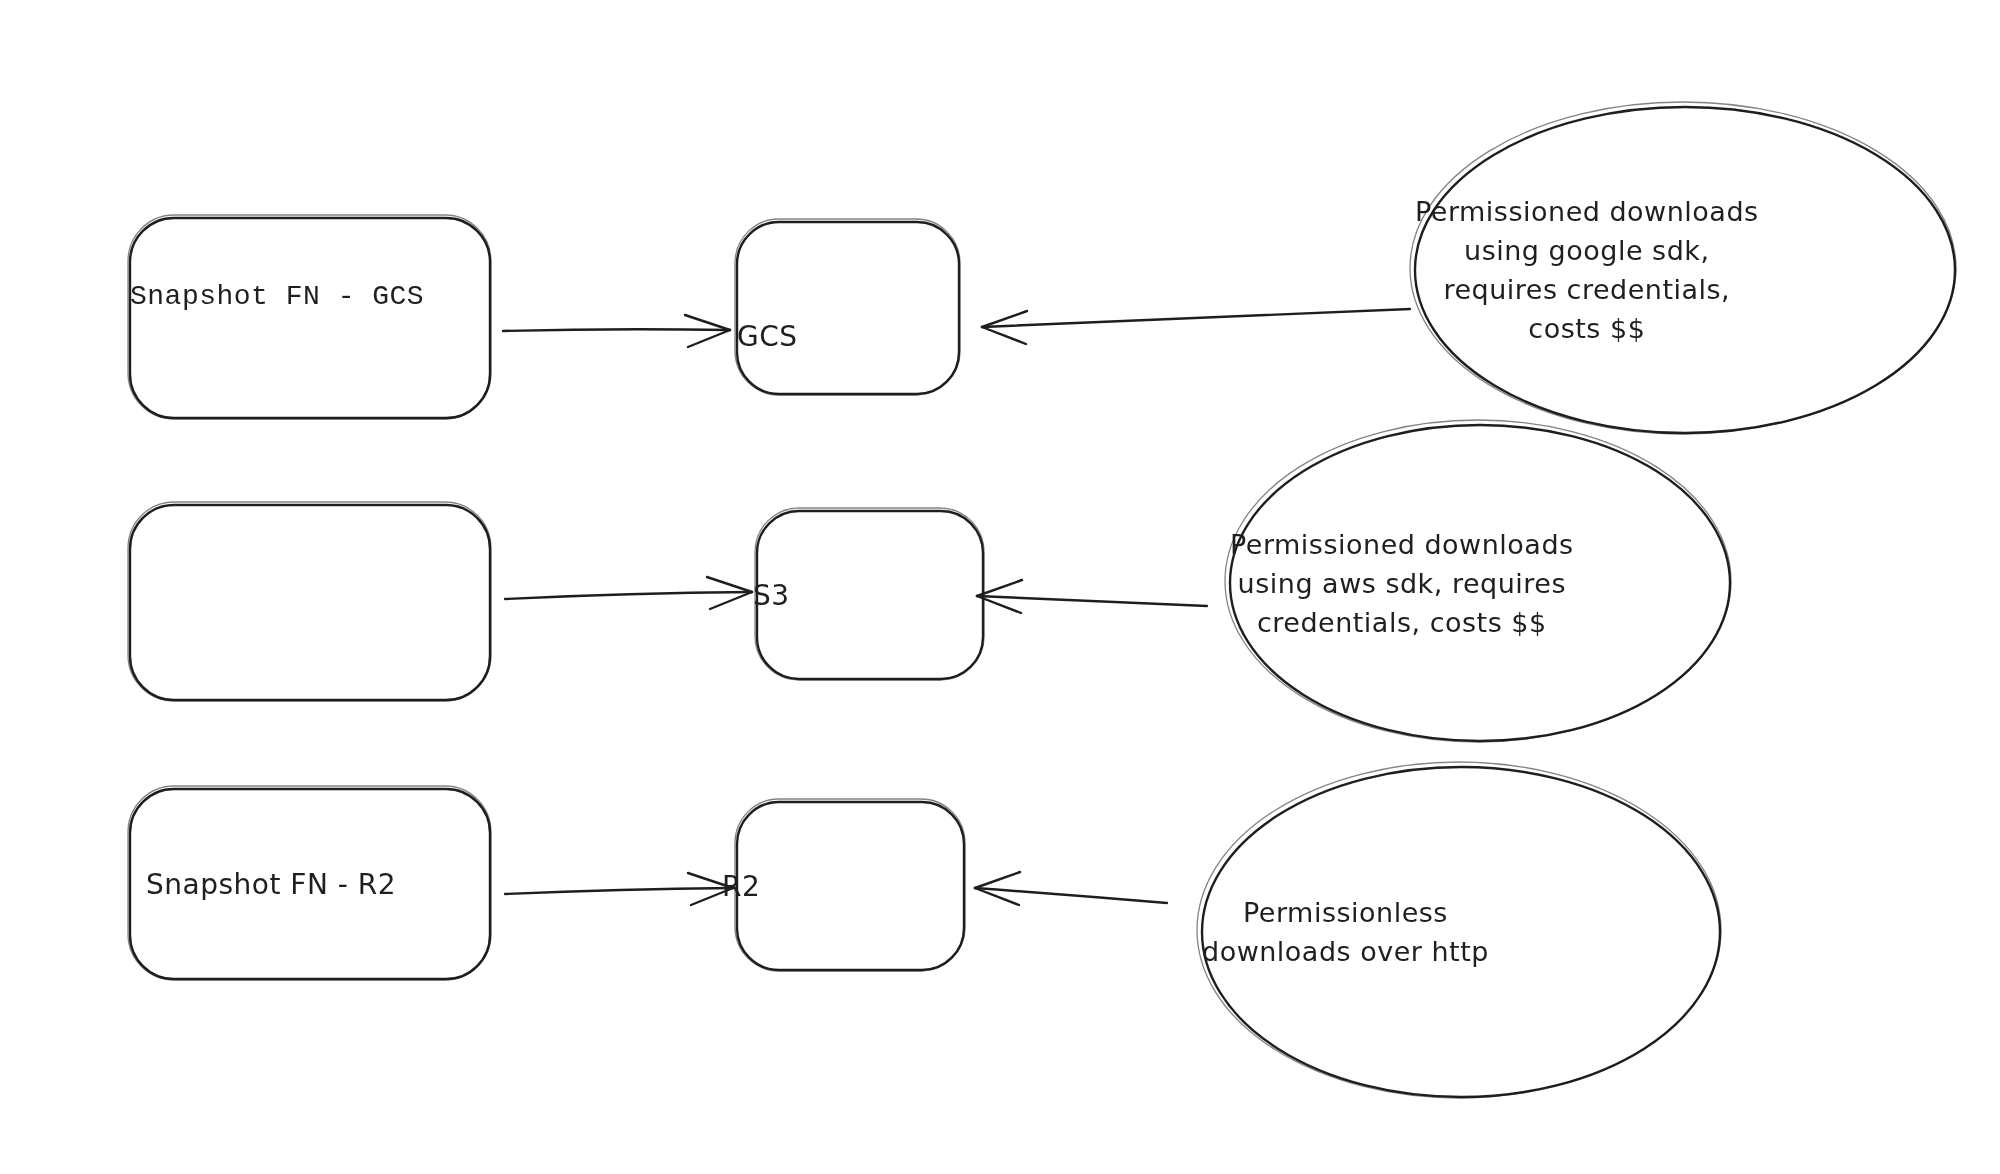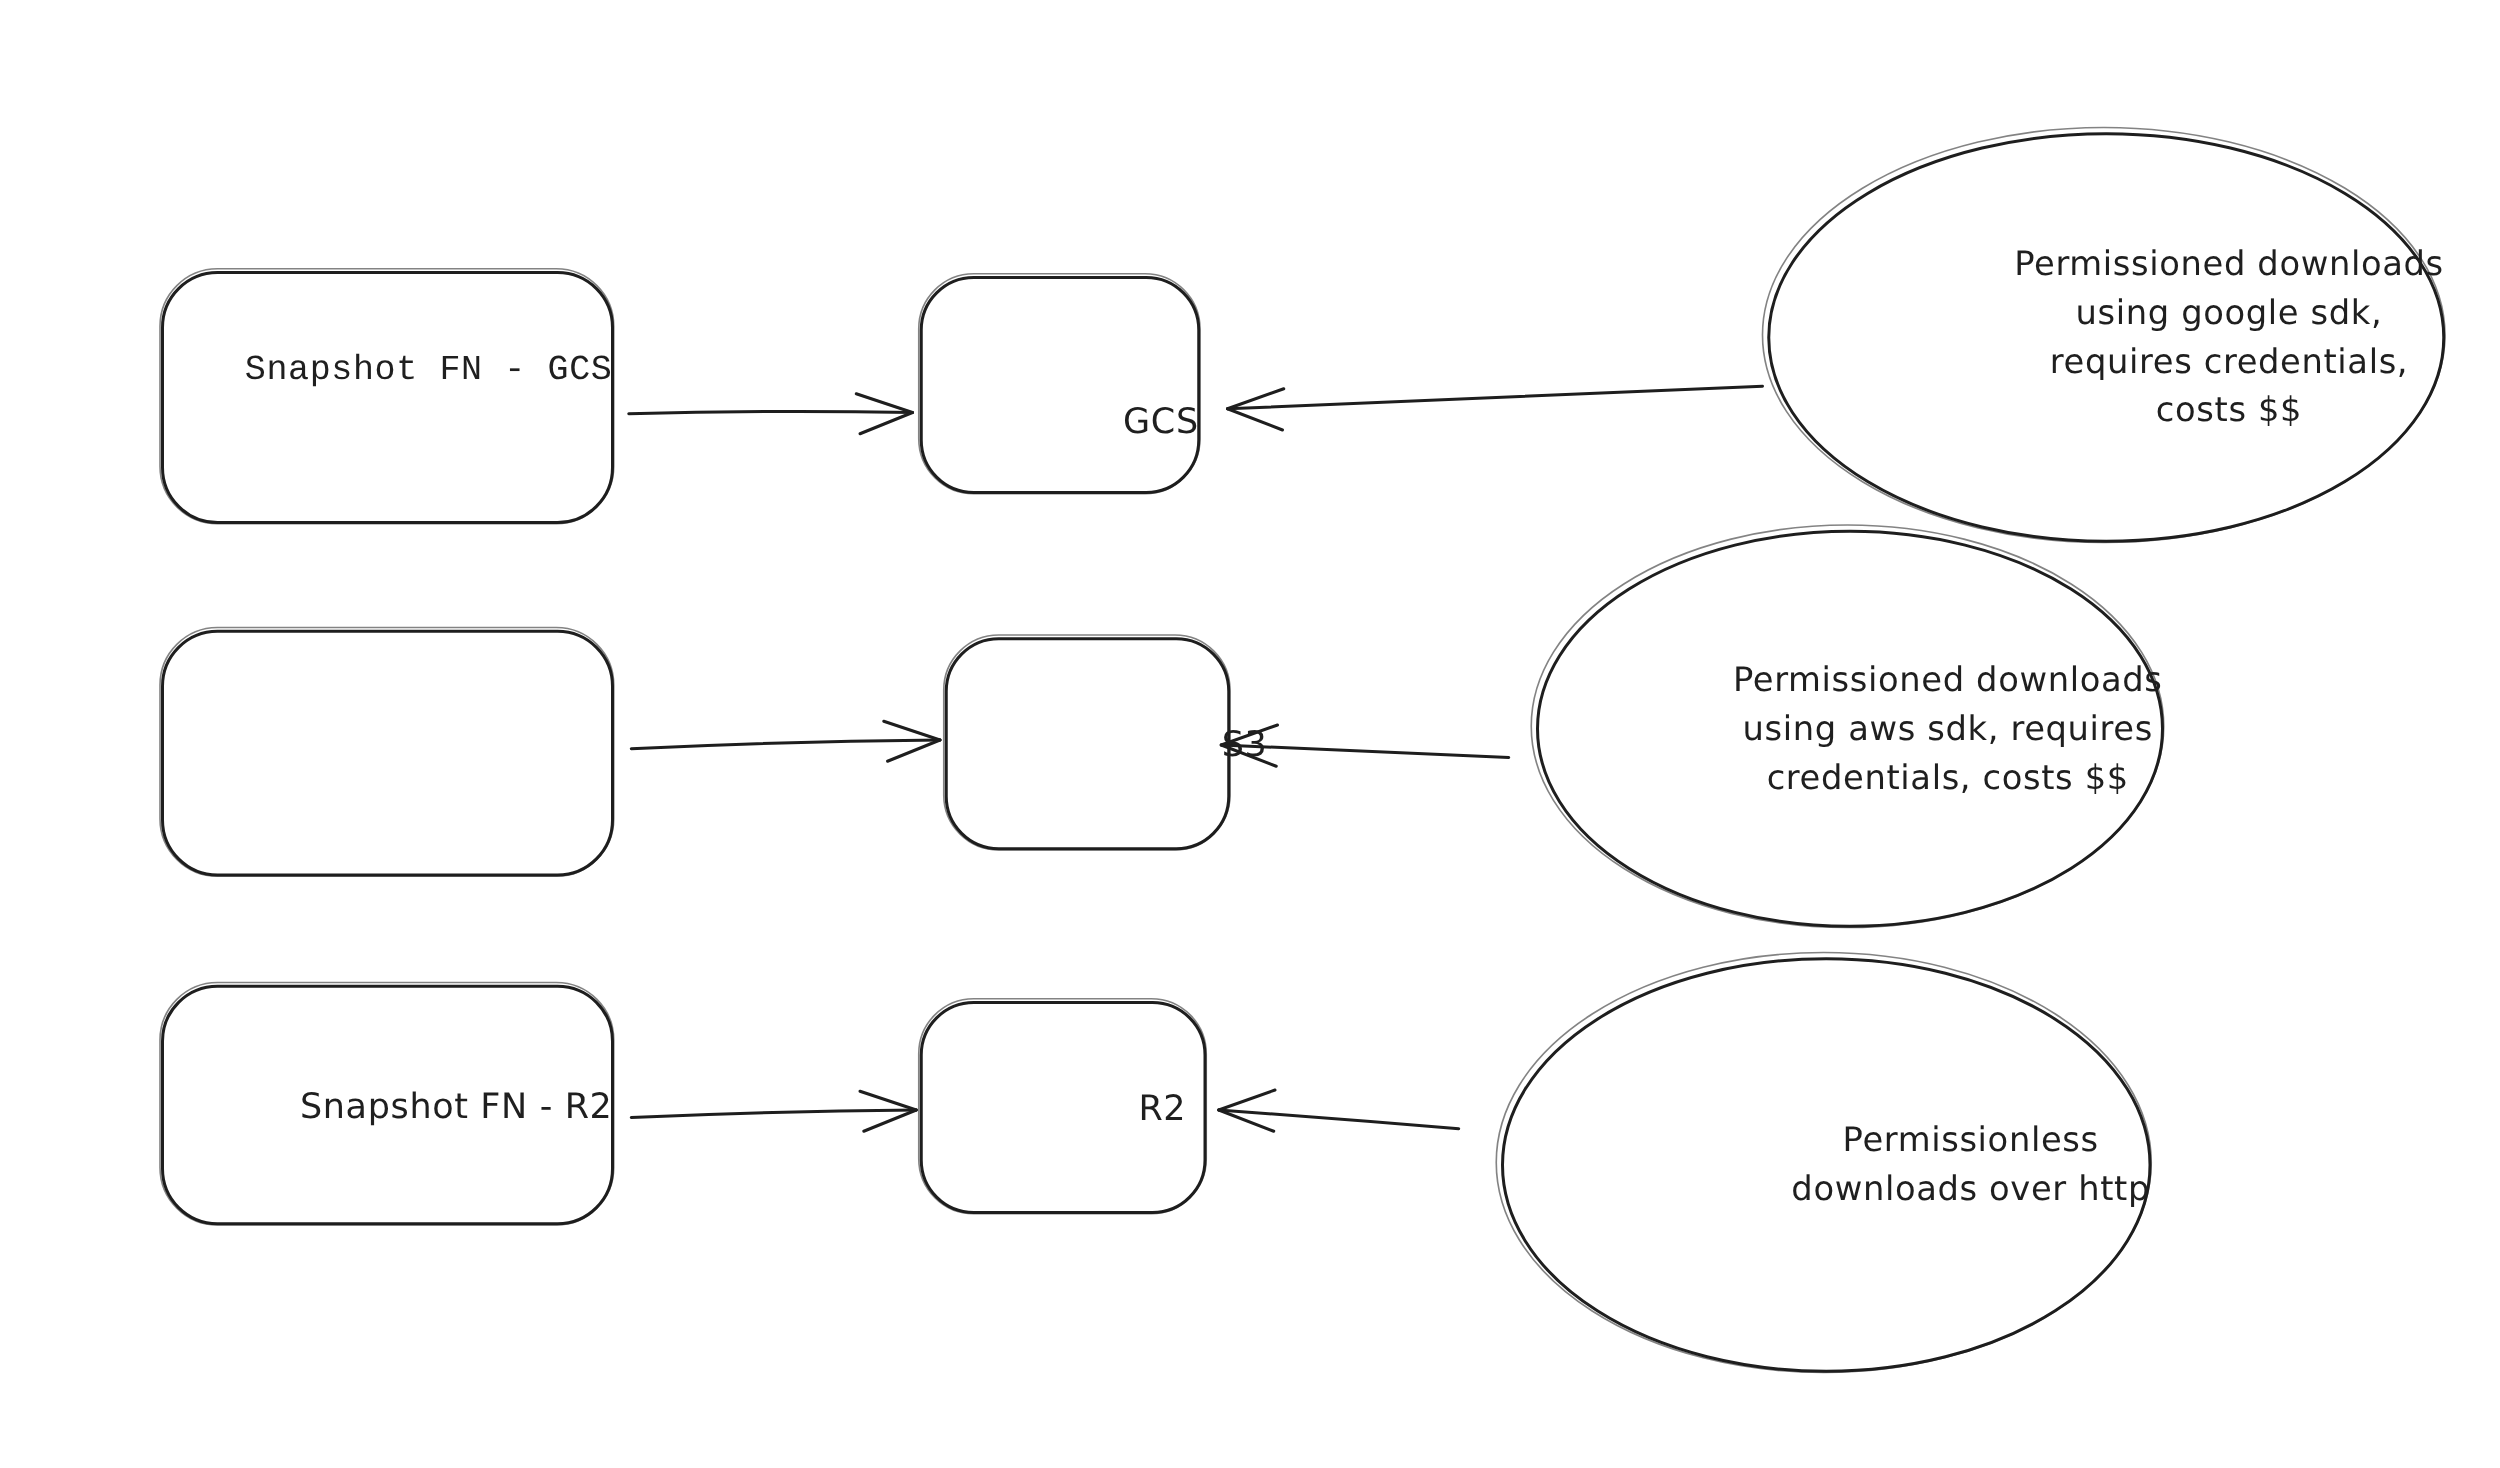--- a/index.html
+++ b/index.html
@@ -25,21 +25,21 @@
     stroke-linejoin: round;
   }
   .stroke.ghost {
     stroke-width: 1.3;
     opacity: 0.55;
   }
   .label {
     position: absolute;
     display: flex;
     align-items: center;
-    justify-content: flex-end;
+    justify-content: flex-start;
     text-align: center;
     color: #1f1f1f;
     letter-spacing: 0.5px;
   }
   .node-label { font-size: 28px; }
   .note-label { font-size: 27px; line-height: 39px; }
 </style>
 </head>
 <body>
 
@@ -130,19 +130,19 @@
   <div class="label node-label" style="left:737px; top:222px; width:222px; height:172px;margin-top:28px;">GCS</div>
   <div class="label note-label" style="left:1415px; top:107px; width:540px; height:326px;">
       <div>Permissioned downloads<br>using google sdk,<br>requires credentials,<br>costs $$</div>
     </div>
 
   <div class="label node-label" style="left:753px; top:511px; width:261px; height:168px;">S3</div>
   <div class="label note-label" style="left:1230px; top:425px; width:500px; height:316px;">
       <div>Permissioned downloads<br>using aws sdk, requires<br>credentials, costs $$</div>
     </div>
 
-  <div class="label node-label" style="left:130px; top:789px; width:360px; height:190px;">Snapshot FN - R2</div>
+  <div class="label node-label" style="left:130px; top:789px; width:360px; height:190px;padding-left:16px;">Snapshot FN - R2</div>
   <div class="label node-label" style="left:722px; top:802px; width:227px; height:168px;">R2</div>
   <div class="label note-label" style="left:1202px; top:767px; width:518px; height:330px;">
       <div>Permissionless<br>downloads over http</div>
     </div>
 
 </div>
 
 </body></html>

